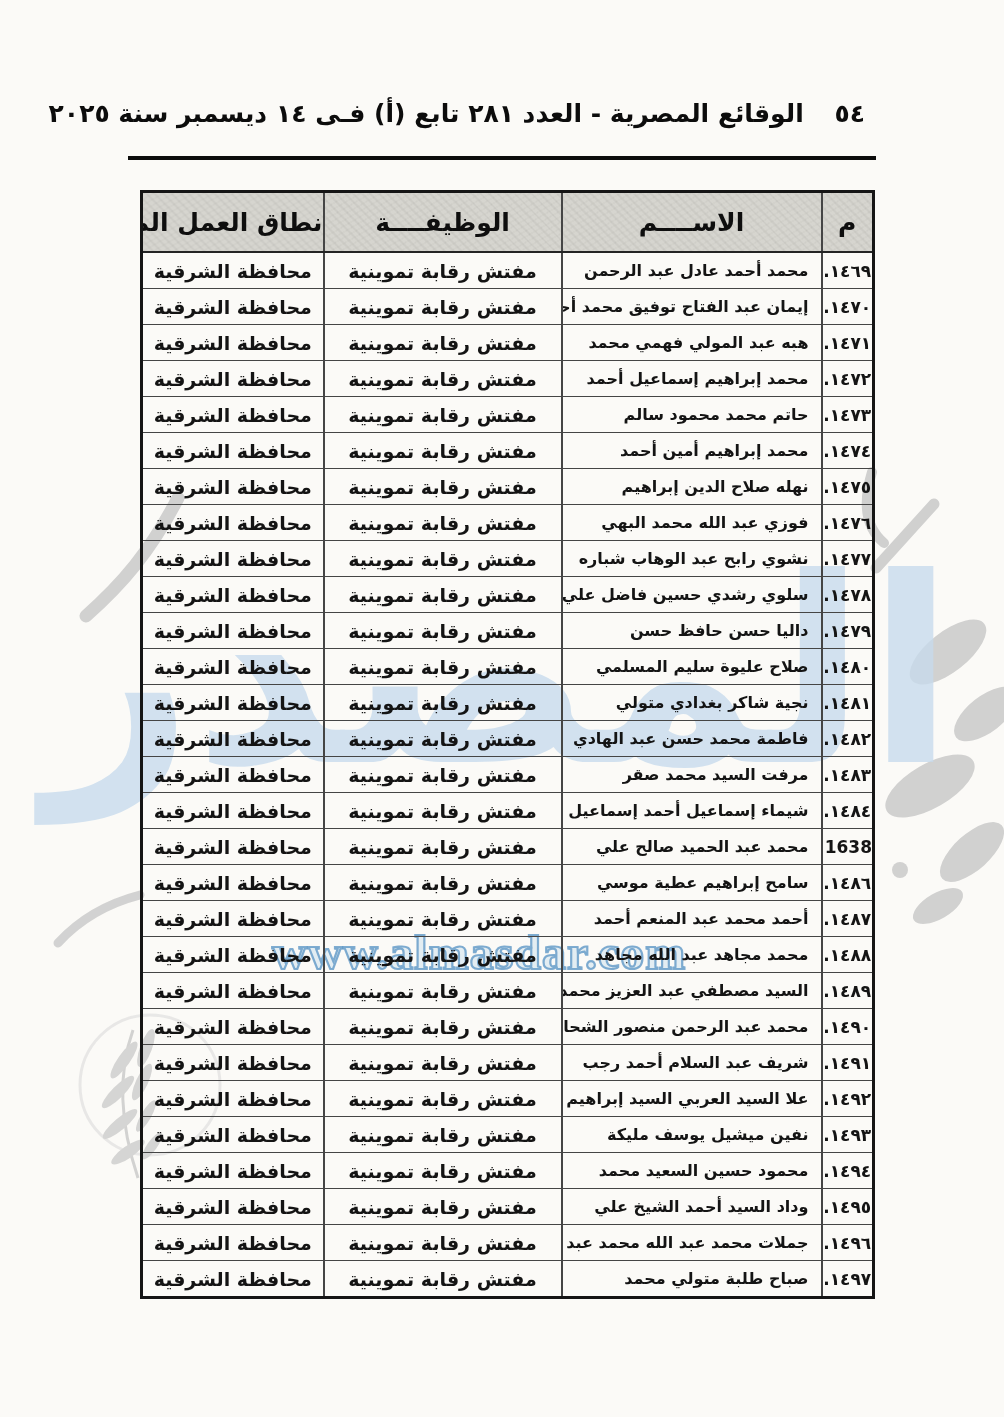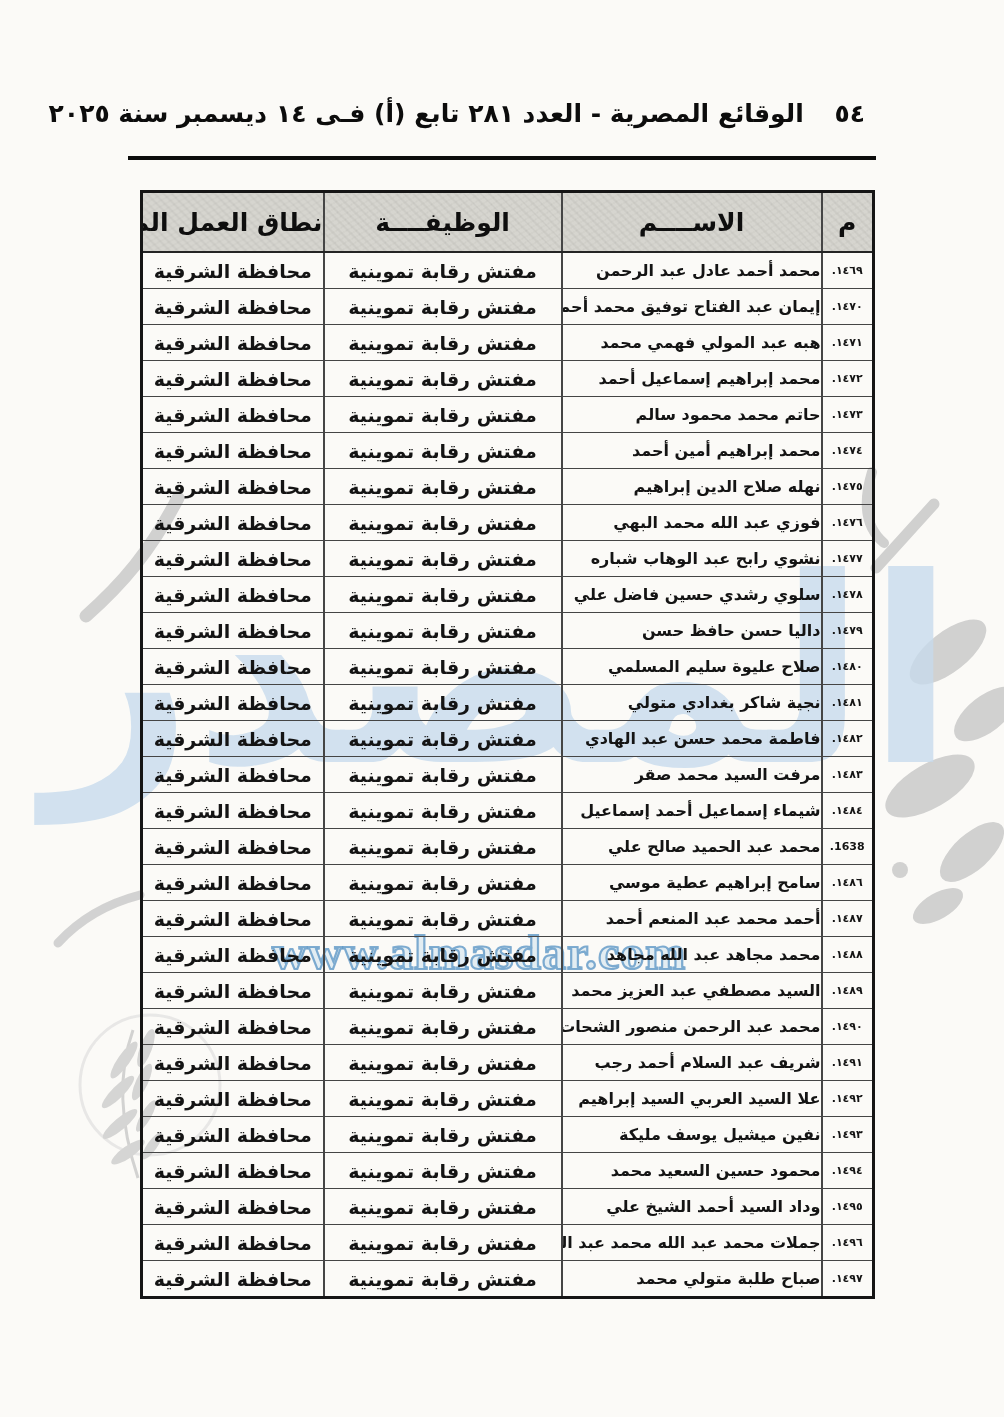--- a/index.html
+++ b/index.html
@@ -58,22 +58,22 @@
       repeating-linear-gradient(45deg, rgba(90,90,85,.07) 0 2px, transparent 2px 6px),
       repeating-linear-gradient(-30deg, rgba(90,90,85,.06) 0 1px, transparent 1px 5px);
     border-bottom:2px solid #242424;
     font-size:25px;font-weight:bold;color:#0e0e0e;
     text-align:center;vertical-align:middle;
   }
   .roster tbody td{
     height:35px;font-weight:bold;font-size:15.5px;color:#141414;
     text-align:center;vertical-align:middle;
   }
-  .roster td.col-name{text-align:right;font-size:16px;}
-  .roster td.col-num{font-size:11px;}
+  .roster td.col-name{text-align:right;padding-right:12px;font-size:16px;}
+  .roster td.col-num{font-size:17px;}
   .roster td.col-job,.roster td.col-scope{font-size:19px;}
 </style>
 </head>
 <body>
 
 <svg class="wm-svg" width="1004" height="1417" viewBox="0 0 1004 1417">
   <g stroke="#c9c9c9" stroke-width="13" stroke-linecap="round" fill="none" opacity="0.85">
     <path d="M 178,498 C 150,552 122,584 86,616"></path>
   </g>
   <g stroke="#c9c9c9" stroke-linecap="round" fill="none" opacity="0.85">

